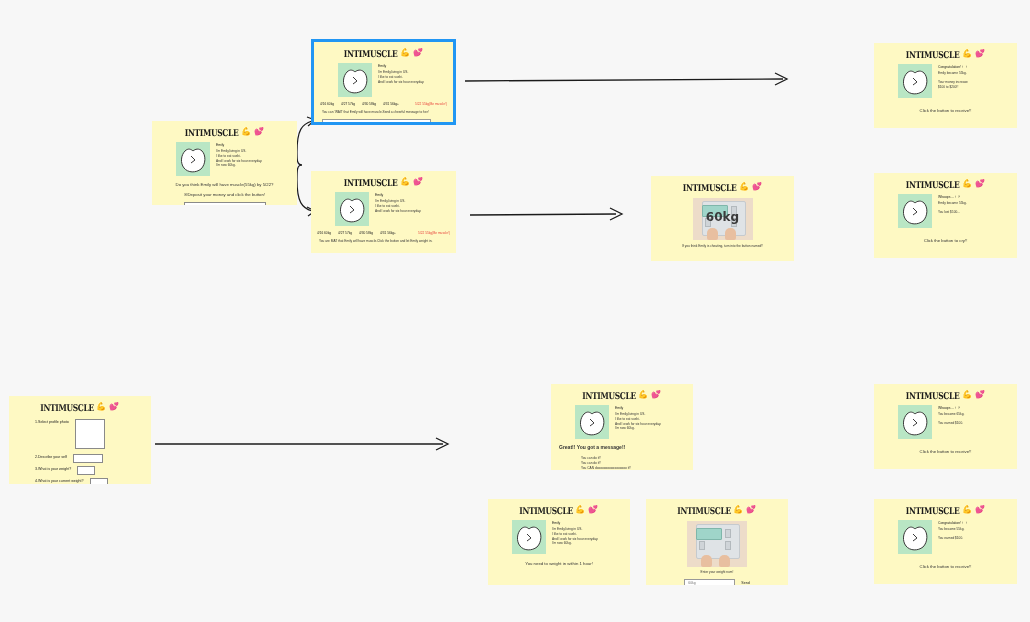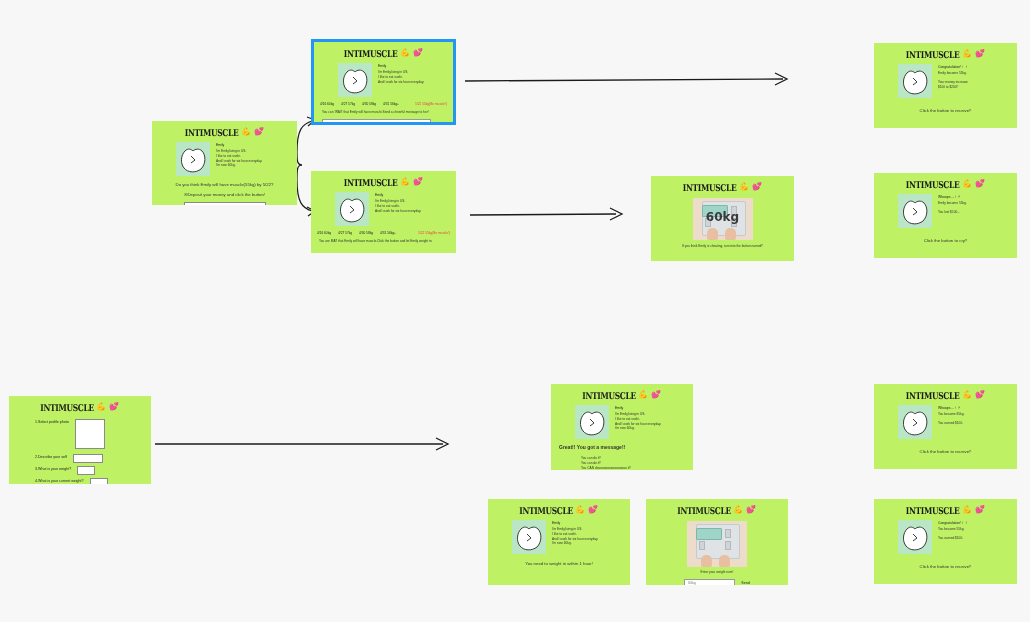--- a/index.html
+++ b/index.html
@@ -14,21 +14,21 @@
   #canvas {
     position: relative;
     width: 1030px;
     height: 622px;
     background: #f7f7f7;
   }
 
   
   .screen {
     position: absolute;
-    background: #bef264;
+    background: #fef9c3;
     box-sizing: border-box;
     overflow: hidden;
   }
   .screen.selected {
     border: 3px solid #2196f3;
   }
 
   .logo-row {
     display: flex;
     align-items: center;

